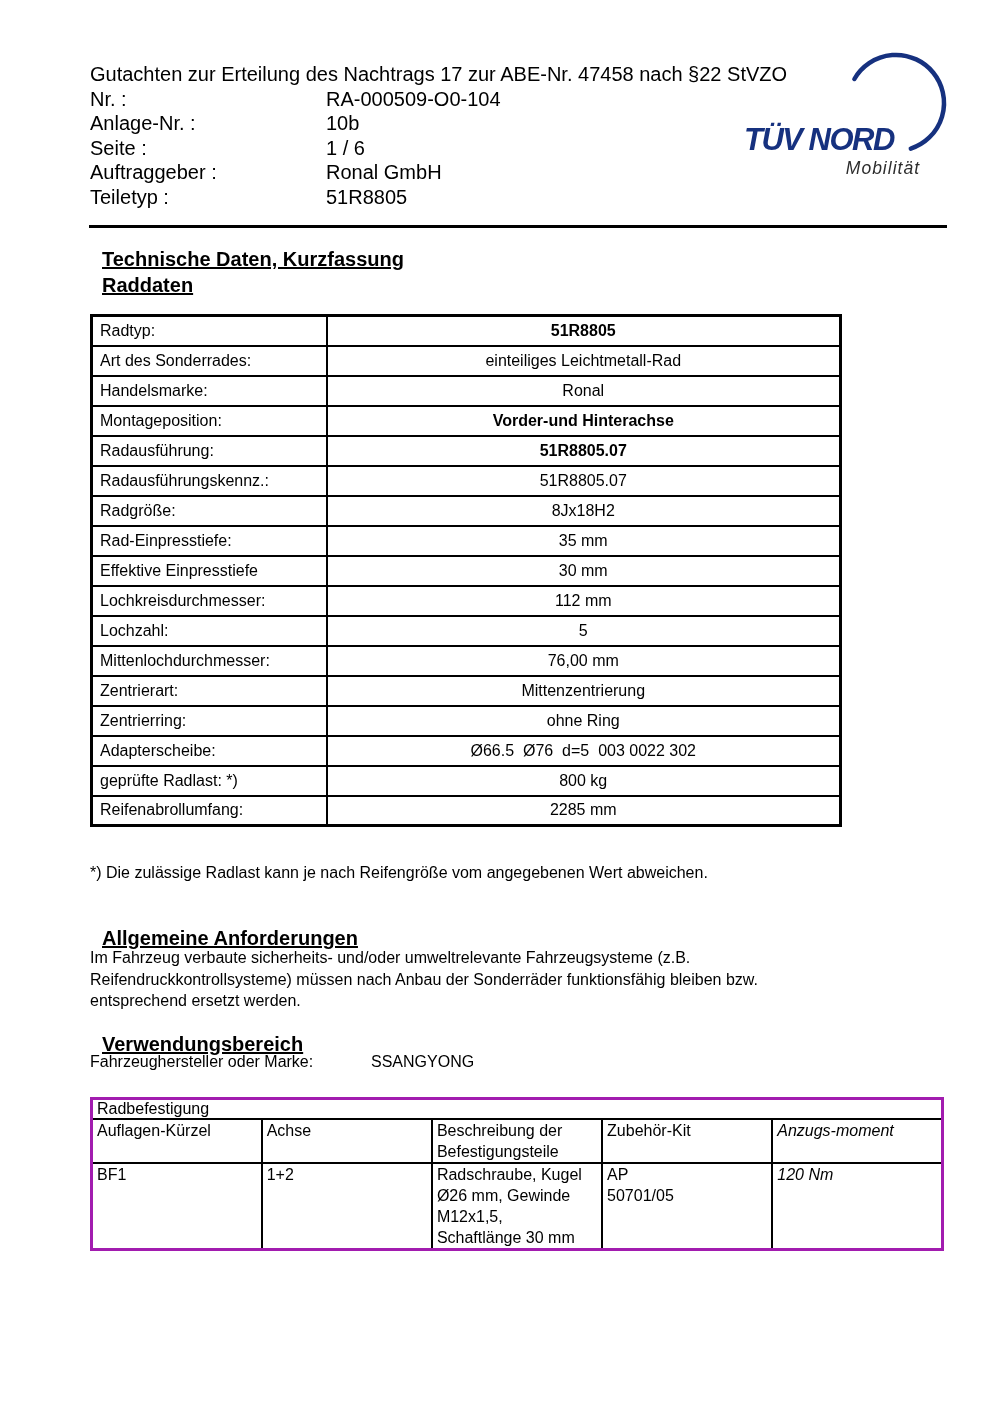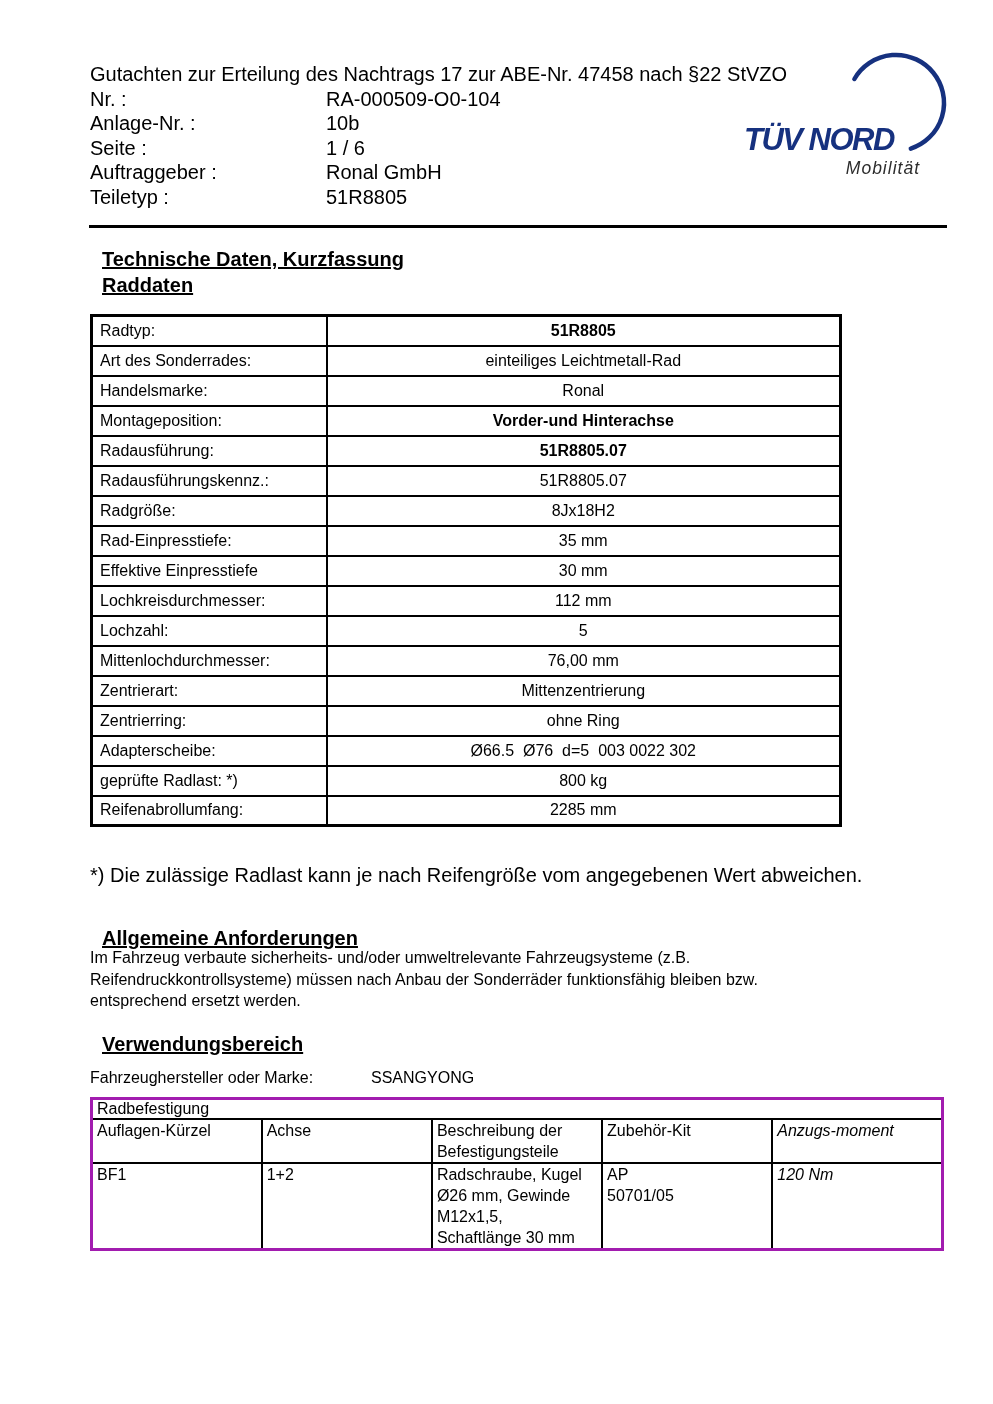--- a/index.html
+++ b/index.html
@@ -32,27 +32,27 @@
   .tech-head { position:absolute; left:90px; top:246px; }
 
   
   .t1 { position:absolute; left:90px; top:314px; width:752px; border-collapse:collapse; table-layout:fixed; }
   .t1 td { border:2px solid #000; height:30px; padding:0 7px; font-size:16px; white-space:pre-wrap; }
   .t1 { border:3px solid #000; }
   .t1 .lab { width:235px; text-align:left; }
   .t1 .val { text-align:center; }
   .t1 .bold { font-weight:bold; }
 
-  .footnote { position:absolute; left:90px; top:864px; font-size:20px; }
+  .footnote { position:absolute; left:90px; top:864px; font-size:16px; }
 
   .allg-head { position:absolute; left:90px; top:925px; }
   .allg-par { position:absolute; left:90px; top:947px; line-height:21.7px; font-size:16px; }
 
   .verw-head { position:absolute; left:90px; top:1031px; }
-  .verw-line { position:absolute; left:90px; top:1053px; font-size:16px;margin-top:16px; }
+  .verw-line { position:absolute; left:90px; top:1053px; font-size:16px; }
   .verw-line .vv { position:absolute; left:281px; top:0; white-space:nowrap; }
 
   
   .t2 { position:absolute; left:90px; top:1097px; width:854px; border-collapse:collapse; table-layout:fixed; border:3px solid #a21caf; }
   .t2 td { border:2px solid #000; padding:0 4px; font-size:16px; vertical-align:top; line-height:21px; text-align:left; }
   .t2 .c1 { width:84px; } .t2 .c2 { width:55px; } .t2 .c3 { width:528px; }
   .t2 .c4 { width:110px; } .t2 .c5 { width:77px;font-style:italic; }
   .t2 .title-row td { height:17px; line-height:18px; }
   .t2 .head-row td { height:42px; }
   .t2 .data-row td { height:44px; }

